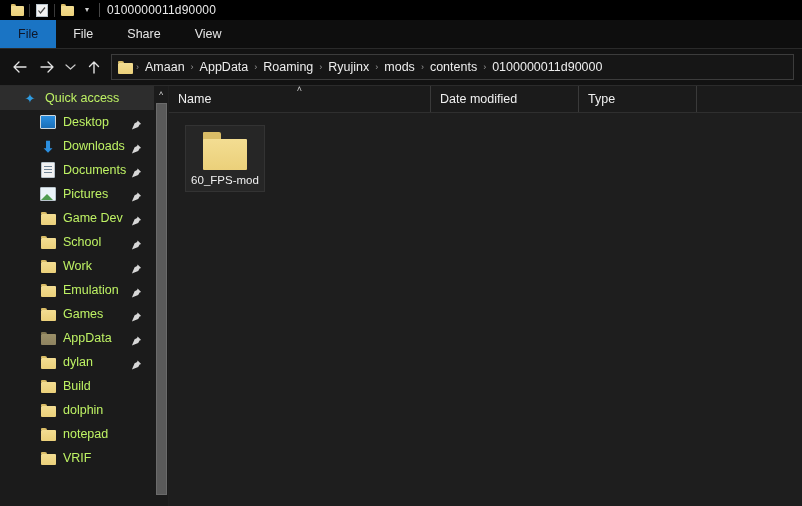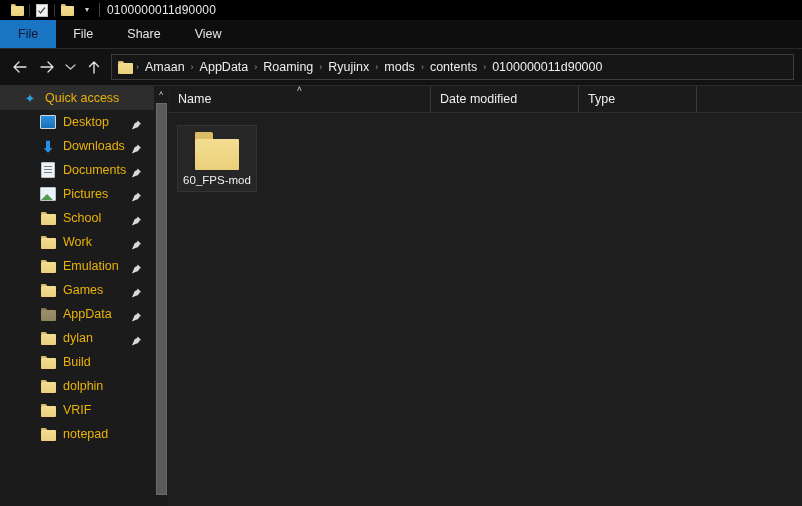--- a/index.html
+++ b/index.html
@@ -144,21 +144,21 @@
   }
   .nav-item.root { padding-left: 22px; }
   .nav-item.selected { background: #2d2d2d; }
   .nav-ico {
     width: 16px; height: 15px; flex: none;
     margin-right: 7px;
     display: flex; align-items: center; justify-content: center;
     position: relative;
   }
   .nav-label {
-    font-size: 12.5px; color: #eab308; white-space: nowrap;
+    font-size: 12.5px; color: #bef264; white-space: nowrap;
   }
   .pin {
     position: absolute; right: 12px; top: 50%;
     transform: translateY(-50%);
     width: 11px; height: 11px;
     color: #d7d7d7;
   }
 
   
   .star { color: #2f9be0; font-size: 13px; line-height: 1; }
@@ -245,20 +245,21 @@
     flex: 1; min-height: 0;
     padding: 12px 0 0 8px;
     display: flex; flex-wrap: wrap; align-content: flex-start;
   }
   .tile {
     width: 74px;
     padding: 6px 2px 4px;
     display: flex; flex-direction: column; align-items: center;
     background: #262626;
     border: 1px solid #333333;
+    margin-left: 8px;
   }
   .tile-ico { width: 44px; height: 38px; margin-bottom: 4px; }
   .tile-label {
     font-size: 11.5px; color: #f0f0f0;
     text-align: center; line-height: 13px;
     word-break: break-all;
     max-width: 68px;
   }
   .topline {
     position: absolute; left: 0; right: 0; top: 0; height: 1px;
@@ -402,20 +403,34 @@
               <span class="ico-pic"></span>
             </span>
           <span class="nav-label">Pictures</span>
           <span class="pin">
             <svg width="11" height="11" viewBox="0 0 11 11">
                 <path d="M6.6 0.9 L10.1 4.4 L8.6 4.9 L7.2 7.4 L3.6 3.8 L6.1 2.4 Z M3.6 3.8 L0.9 10.1 L7.2 7.4" fill="#d7d7d7"></path>
               </svg>
           </span>
         </div>
 
+        <div class="nav-item">
+          <span class="nav-ico">
+            <span class="folder ico-folder">
+                <span class="tab"></span>
+                <span class="body"></span>
+              </span>
+          </span>
+          <span class="nav-label">Game Dev</span>
+          <span class="pin">
+            <svg width="11" height="11" viewBox="0 0 11 11">
+                <path d="M6.6 0.9 L10.1 4.4 L8.6 4.9 L7.2 7.4 L3.6 3.8 L6.1 2.4 Z M3.6 3.8 L0.9 10.1 L7.2 7.4" fill="#d7d7d7"></path>
+              </svg>
+          </span>
+        </div>
 
         <div class="nav-item">
           <span class="nav-ico">
             <span class="folder ico-folder">
                 <span class="tab"></span>
                 <span class="body"></span>
               </span>
           </span>
           <span class="nav-label">School</span>
           <span class="pin">
@@ -521,31 +536,31 @@
           <span class="nav-label">dolphin</span>
         </div>
 
         <div class="nav-item">
           <span class="nav-ico">
             <span class="folder ico-folder">
                 <span class="tab"></span>
                 <span class="body"></span>
               </span>
           </span>
+          <span class="nav-label">notepad</span>
+        </div>
+
+        <div class="nav-item">
+          <span class="nav-ico">
+            <span class="folder ico-folder">
+                <span class="tab"></span>
+                <span class="body"></span>
+              </span>
+          </span>
           <span class="nav-label">VRIF</span>
-        </div>
-
-        <div class="nav-item">
-          <span class="nav-ico">
-            <span class="folder ico-folder">
-                <span class="tab"></span>
-                <span class="body"></span>
-              </span>
-          </span>
-          <span class="nav-label">notepad</span>
         </div>
 
       </div>
 
       <div class="nav-sb">
         <div class="nav-sb-up">˄</div>
         <div class="nav-sb-thumb"></div>
       </div>
     </div>
 

